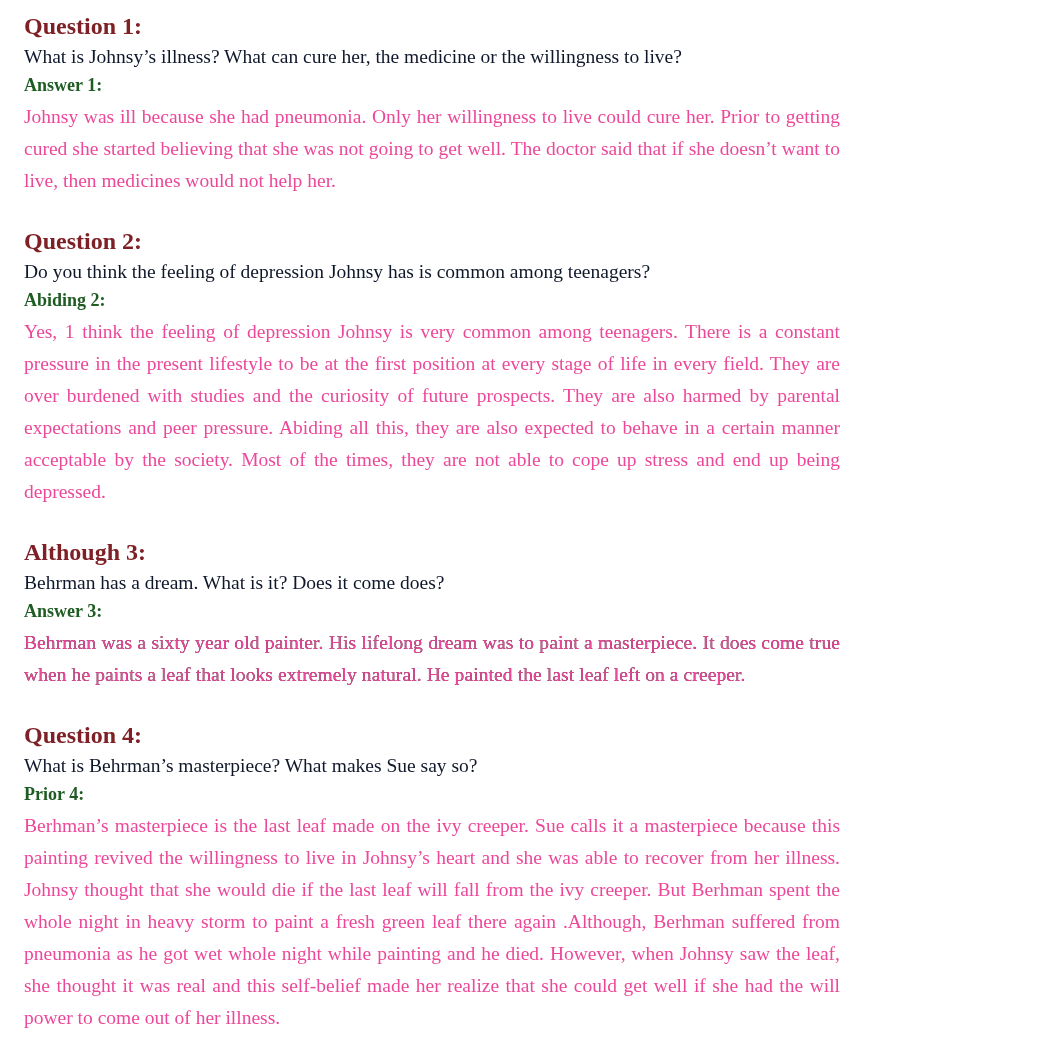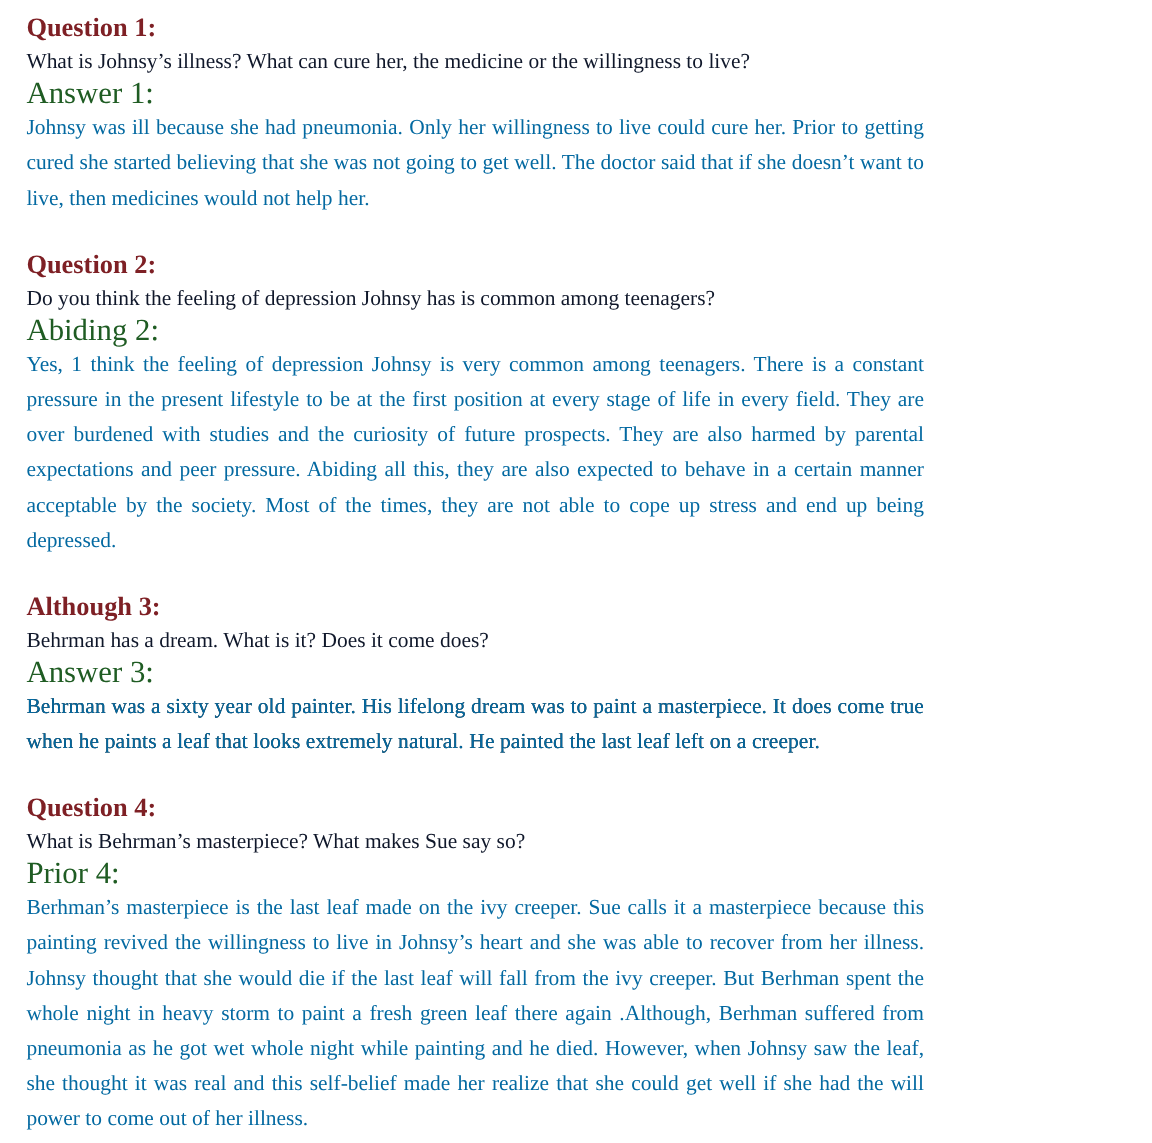--- a/index.html
+++ b/index.html
@@ -31,29 +31,29 @@
     font-size: 24px;
     line-height: 33px;
   }
   .q-text {
     font-size: 19.5px;
     line-height: 27px;
     color: #0f172a;
   }
   .a-heading {
     color: var(--a-color, #1f5c23);
-    font-weight: normal;
-    font-size: 28px;
+    font-weight: bold;
+    font-size: 18px;
     line-height: 31px;
   }
   .a-text {
     font-size: 19.5px;
     line-height: 32px;
     text-align: justify;
-    color: #0369a1;
+    color: #ec4899;
   }
   
   .a-text.heavy {
     text-shadow: 0 0 0.45px #161616;
     letter-spacing: 0.1px;
   }
 </style>
 </head>
 <body>
 

